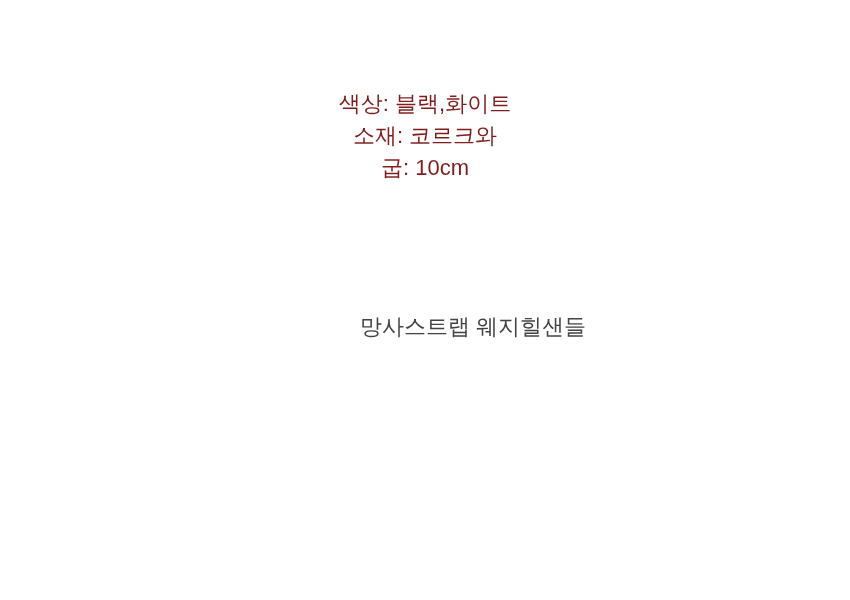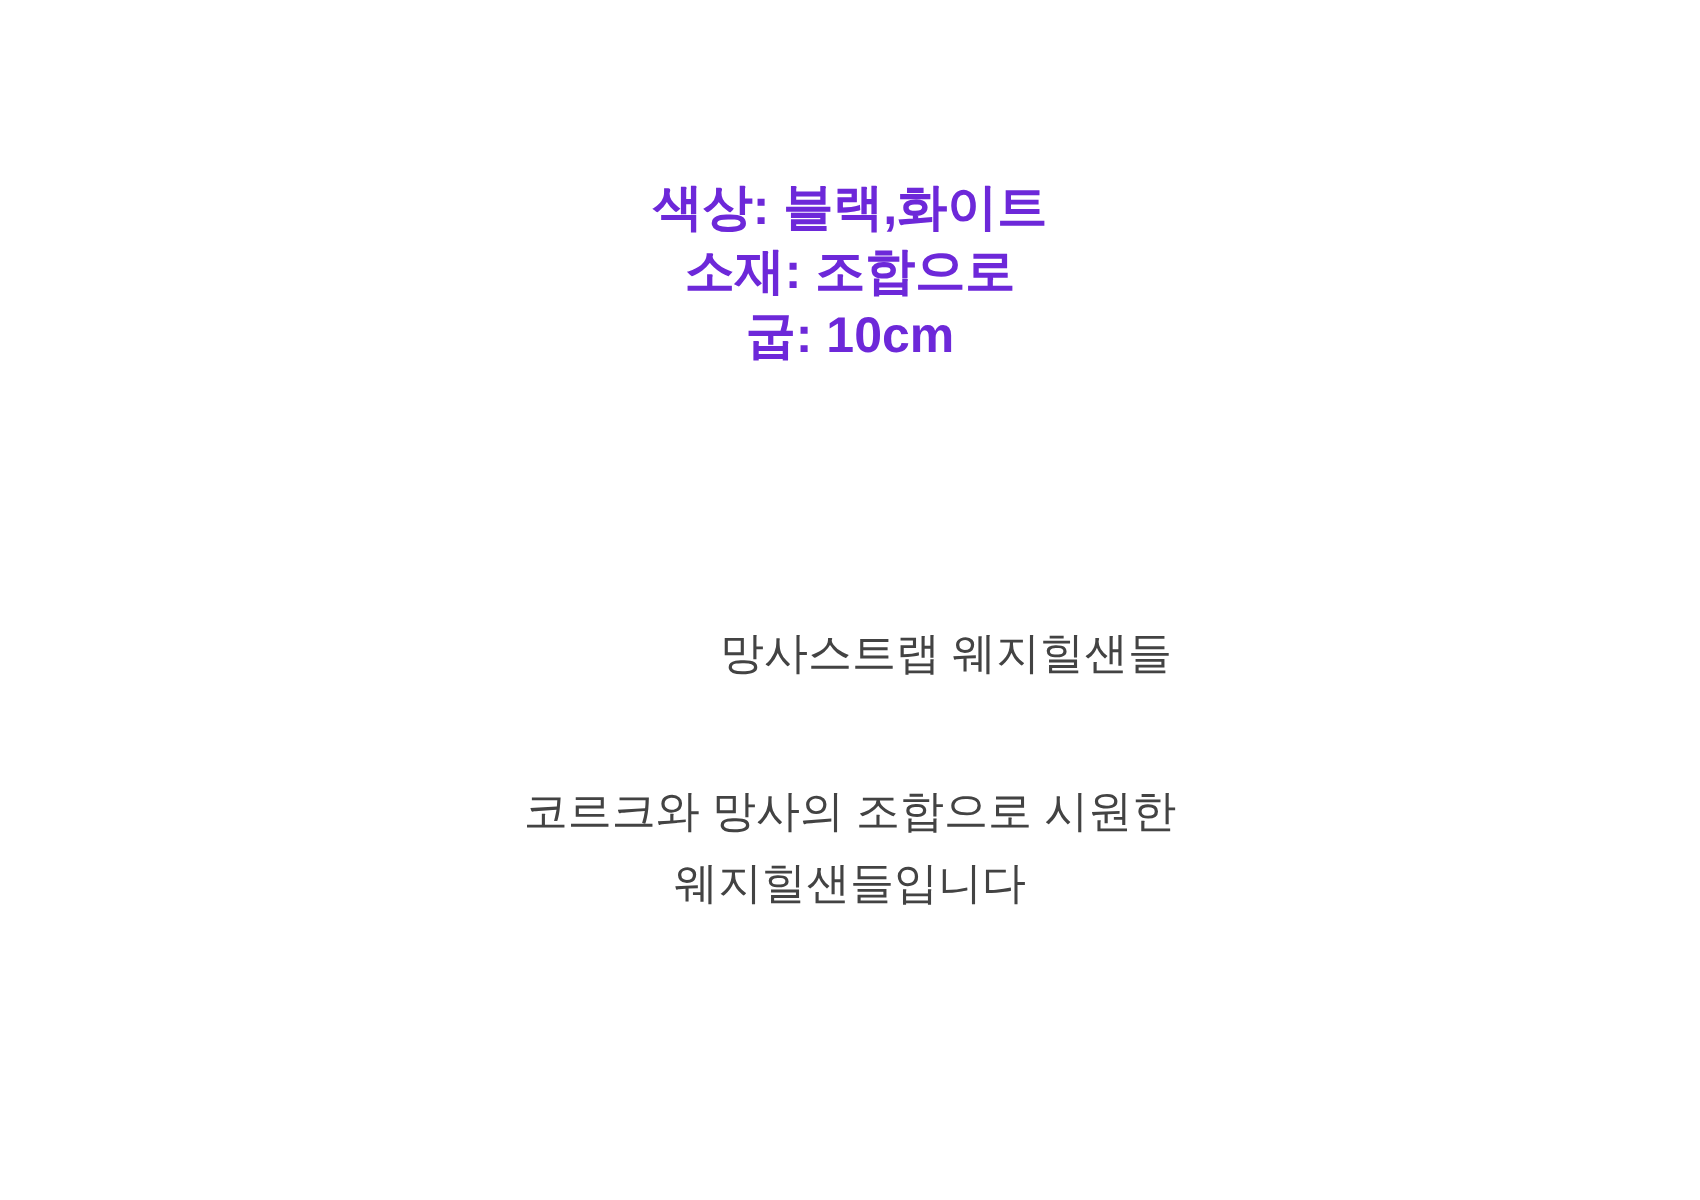--- a/index.html
+++ b/index.html
@@ -21,25 +21,24 @@
     background: #ffffff;
   }
   .spec-block {
     position: absolute;
     top: 88px;
     left: 0;
     width: 850px;
     text-align: center;
   }
   .spec-line {
-    font-size: 25px;
+    font-size: 22px;
     line-height: 32px;
-    color: #6d28d9;
+    color: #7f1d1d;
     white-space: pre;
-    font-weight: bold;
   }
   .product-block {
     position: absolute;
     top: 310px;
     left: 0;
     width: 850px;
     text-align: center;
     padding-left: 48px;
   }
   .product-title {
@@ -60,26 +59,22 @@
     color: #434343;
   }
 </style>
 </head>
 <body>
 
 <div class="page">
 
   <div class="spec-block">
     <div class="spec-line">색상: 블랙,화이트</div>
-    <div class="spec-line">소재: 조합으로</div>
+    <div class="spec-line">소재: 코르크와</div>
     <div class="spec-line">굽: 10cm</div>
   </div>
 
   <div class="product-block">
     <div class="product-title">망사스트랩 웨지힐샌들</div>
   </div>
 
-  <div class="desc-block">
-    <div class="desc-line">코르크와 망사의 조합으로 시원한</div>
-    <div class="desc-line">웨지힐샌들입니다</div>
-  </div>
 
 </div>
 
 </body></html>

